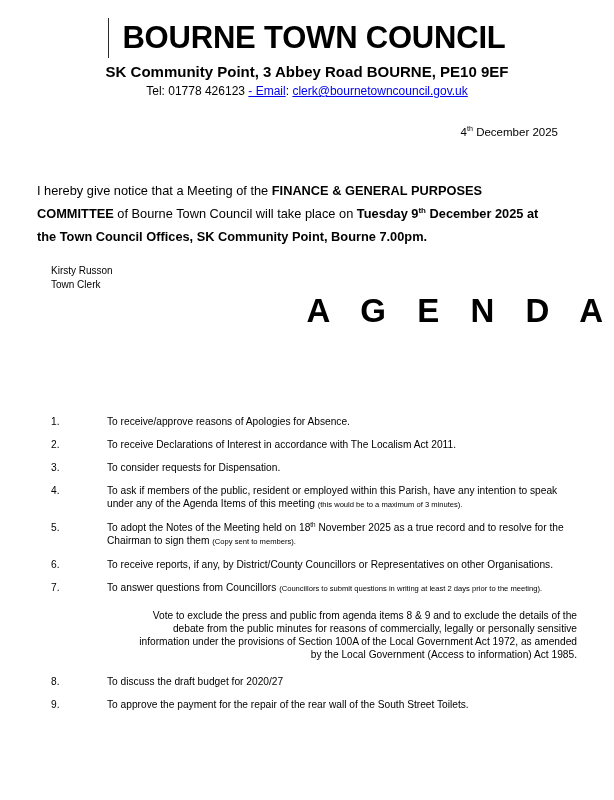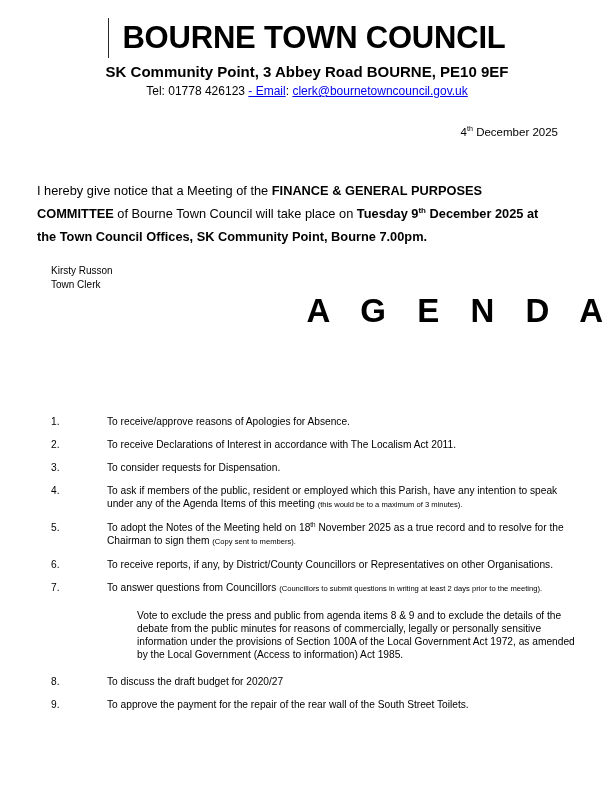--- a/index.html
+++ b/index.html
@@ -150,20 +150,21 @@
     margin-left: 32px;
   }
   .fineprint {
     font-size: 7.6px;
   }
   .vote-para {
     margin: 0 0 14px 88px;
     font-size: 10.2px;
     line-height: 13.1px;
     width: 440px;
+    text-align: right;
   }
   .gap-before-vote { margin-bottom: 13px; }
 </style>
 </head>
 <body>
 
 <div class="page">
 
   <div class="letterhead">
     <div class="title-row">
@@ -201,21 +202,21 @@
       <div class="agenda-text"><span>To receive Declarations of Interest in accordance with The Localism Act 2011.</span></div>
     </div>
 
     <div class="agenda-item">
       <div class="agenda-num">3.</div>
       <div class="agenda-text"><span>To consider requests for Dispensation.</span></div>
     </div>
 
     <div class="agenda-item">
       <div class="agenda-num">4.</div>
-      <div class="agenda-text"><span>To ask if members of the public, resident or employed which this Parish, have any intention to speak under any of the Agenda Items of this meeting </span><span class="fineprint">(this would be to a maximum of 3 minutes).</span></div>
+      <div class="agenda-text"><span>To ask if members of the public, resident or employed within this Parish, have any intention to speak under any of the Agenda Items of this meeting </span><span class="fineprint">(this would be to a maximum of 3 minutes).</span></div>
     </div>
 
     <div class="agenda-item">
       <div class="agenda-num">5.</div>
       <div class="agenda-text"><span>To adopt the Notes of the Meeting held on 18</span><sup>th</sup><span> November 2025 as a true record and to resolve for the Chairman to sign them </span><span class="fineprint">(Copy sent to members).</span></div>
     </div>
 
     <div class="agenda-item">
       <div class="agenda-num">6.</div>
       <div class="agenda-text"><span>To receive reports, if any, by District/County Councillors or Representatives on other Organisations.</span></div>

